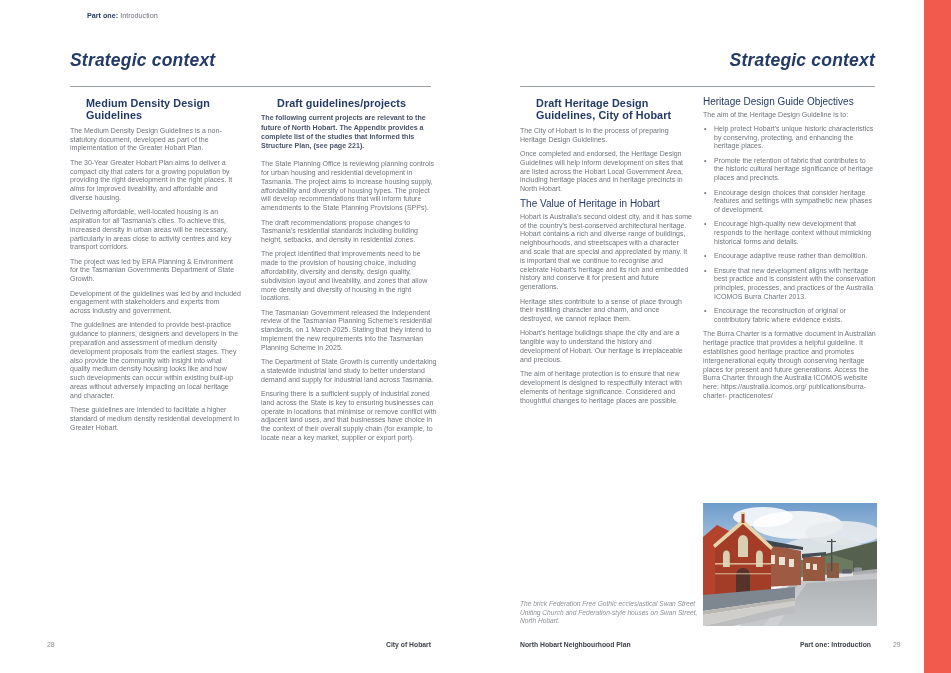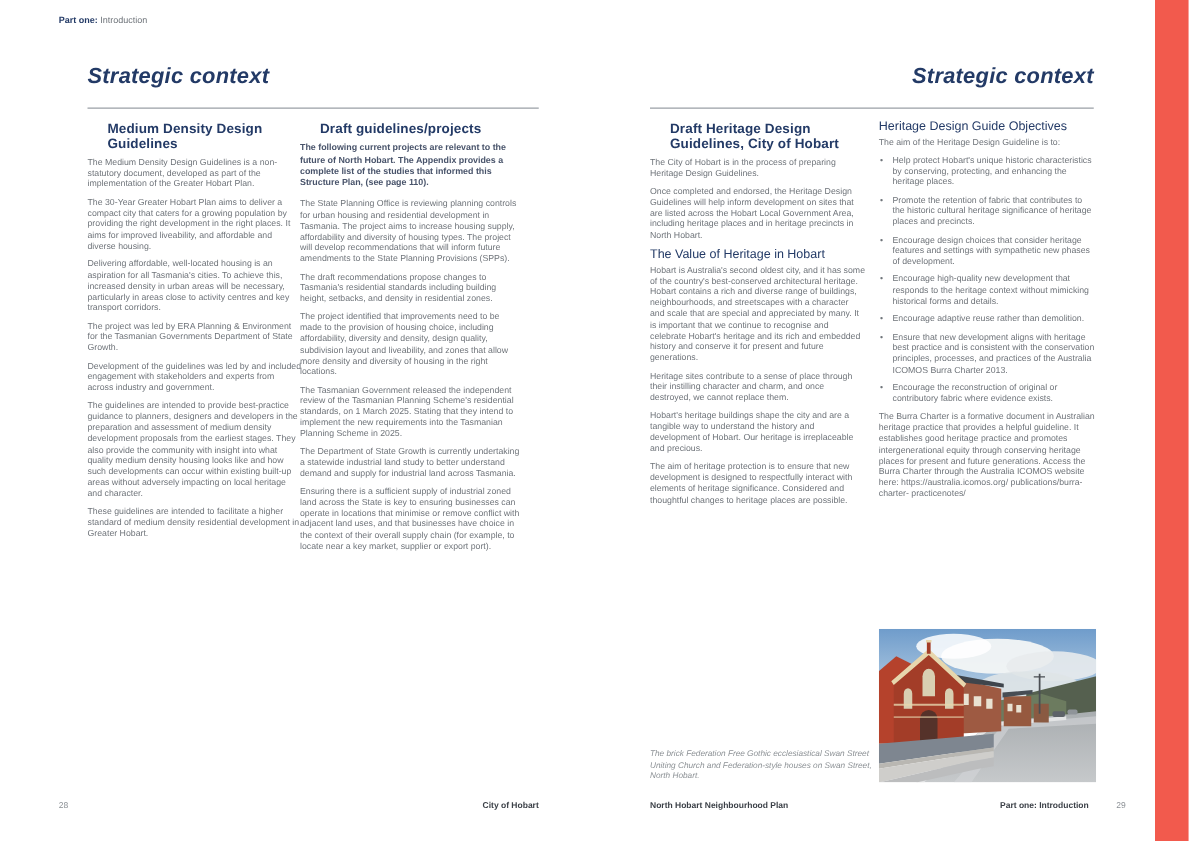--- a/index.html
+++ b/index.html
@@ -18,21 +18,21 @@
     background:#ffffff;
     font-family:"Liberation Sans", sans-serif;
     overflow:hidden;
     -webkit-font-smoothing:antialiased;
   }
   .abs{position:absolute;}
   .doc-header{
     left:47px;top:11px;
     font-size:7.2px;color:var(--gray);
   }
-  .doc-header b{color:var(--navy);font-weight:bold;}
+  .doc-header b{color:var(--navy);font-weight:bold;margin-left:40px;}
   .page-title{
     font-size:17.5px;font-weight:bold;color:var(--navy);letter-spacing:0.2px;font-style:italic;
   }
   .rule{
     height:1px;background:#9aa0a6;
   }
   .h2{
     font-size:10.8px;line-height:12.4px;font-weight:bold;color:var(--navy);
     margin:0 0 5px 16px;letter-spacing:0.1px;
   }
@@ -90,23 +90,23 @@
   <div class="h2">Medium Density Design Guidelines</div>
   <p class="body">The Medium Density Design Guidelines is a non-statutory document, developed as part of the implementation of the Greater Hobart Plan.</p>
   <p class="body">The 30-Year Greater Hobart Plan aims to deliver a compact city that caters for a growing population by providing the right development in the right places. It aims for improved liveability, and affordable and diverse housing.</p>
   <p class="body">Delivering affordable, well-located housing is an aspiration for all Tasmania's cities. To achieve this, increased density in urban areas will be necessary, particularly in areas close to activity centres and key transport corridors.</p>
   <p class="body">The project was led by ERA Planning &amp; Environment for the Tasmanian Governments Department of State Growth.</p>
   <p class="body">Development of the guidelines was led by and included engagement with stakeholders and experts from across industry and government.</p>
   <p class="body">The guidelines are intended to provide best-practice guidance to planners, designers and developers in the preparation and assessment of medium density development proposals from the earliest stages. They also provide the community with insight into what quality medium density housing looks like and how such developments can occur within existing built-up areas without adversely impacting on local heritage and character.</p>
   <p class="body">These guidelines are intended to facilitate a higher standard of medium density residential development in Greater Hobart.</p>
 </div>
 
-<div class="abs" style="left:240px;top:97px;width:177px;">
+<div class="abs" style="left:261px;top:97px;width:177px;">
   <div class="h2">Draft guidelines/projects</div>
-  <p class="lead">The following current projects are relevant to the future of North Hobart. The Appendix provides a complete list of the studies that informed this Structure Plan, (see page 110).</p>
+  <p class="lead">The following current projects are relevant to the future of North Hobart. The Appendix provides a complete list of the studies that informed this Structure Plan, (see page 221).</p>
   <p class="body">The State Planning Office is reviewing planning controls for urban housing and residential development in Tasmania.  The project aims to increase housing supply, affordability and diversity of housing types. The project will develop recommendations that will inform future amendments to the State Planning Provisions (SPPs).</p>
   <p class="body">The draft recommendations propose changes to Tasmania's residential standards including building height, setbacks, and density in residential zones.</p>
   <p class="body">The project identified that improvements need to be made to the provision of housing choice, including affordability, diversity  and density, design quality, subdivision layout and liveability, and zones that allow more density and diversity of housing in the right locations.</p>
   <p class="body">The Tasmanian Government released the independent review of the Tasmanian Planning Scheme's residential standards, on 1 March 2025. Stating that they intend to implement the new requirements into the Tasmanian Planning Scheme in 2025.</p>
   <p class="body">The Department of State Growth is currently undertaking a statewide industrial land study to better understand demand and supply for industrial land across Tasmania.</p>
   <p class="body">Ensuring there is a sufficient supply of industrial zoned land across the State is key to ensuring businesses can operate in locations that minimise or remove conflict with adjacent land uses, and that businesses have choice in the context of their overall supply chain (for example, to locate near a key market, supplier or export port).</p>
 </div>
 
 <div class="abs footer-num" style="left:47px;top:641px;">28</div>
 <div class="abs footer-label" style="left:70px;top:641px;width:361px;text-align:right;">City of Hobart</div>

